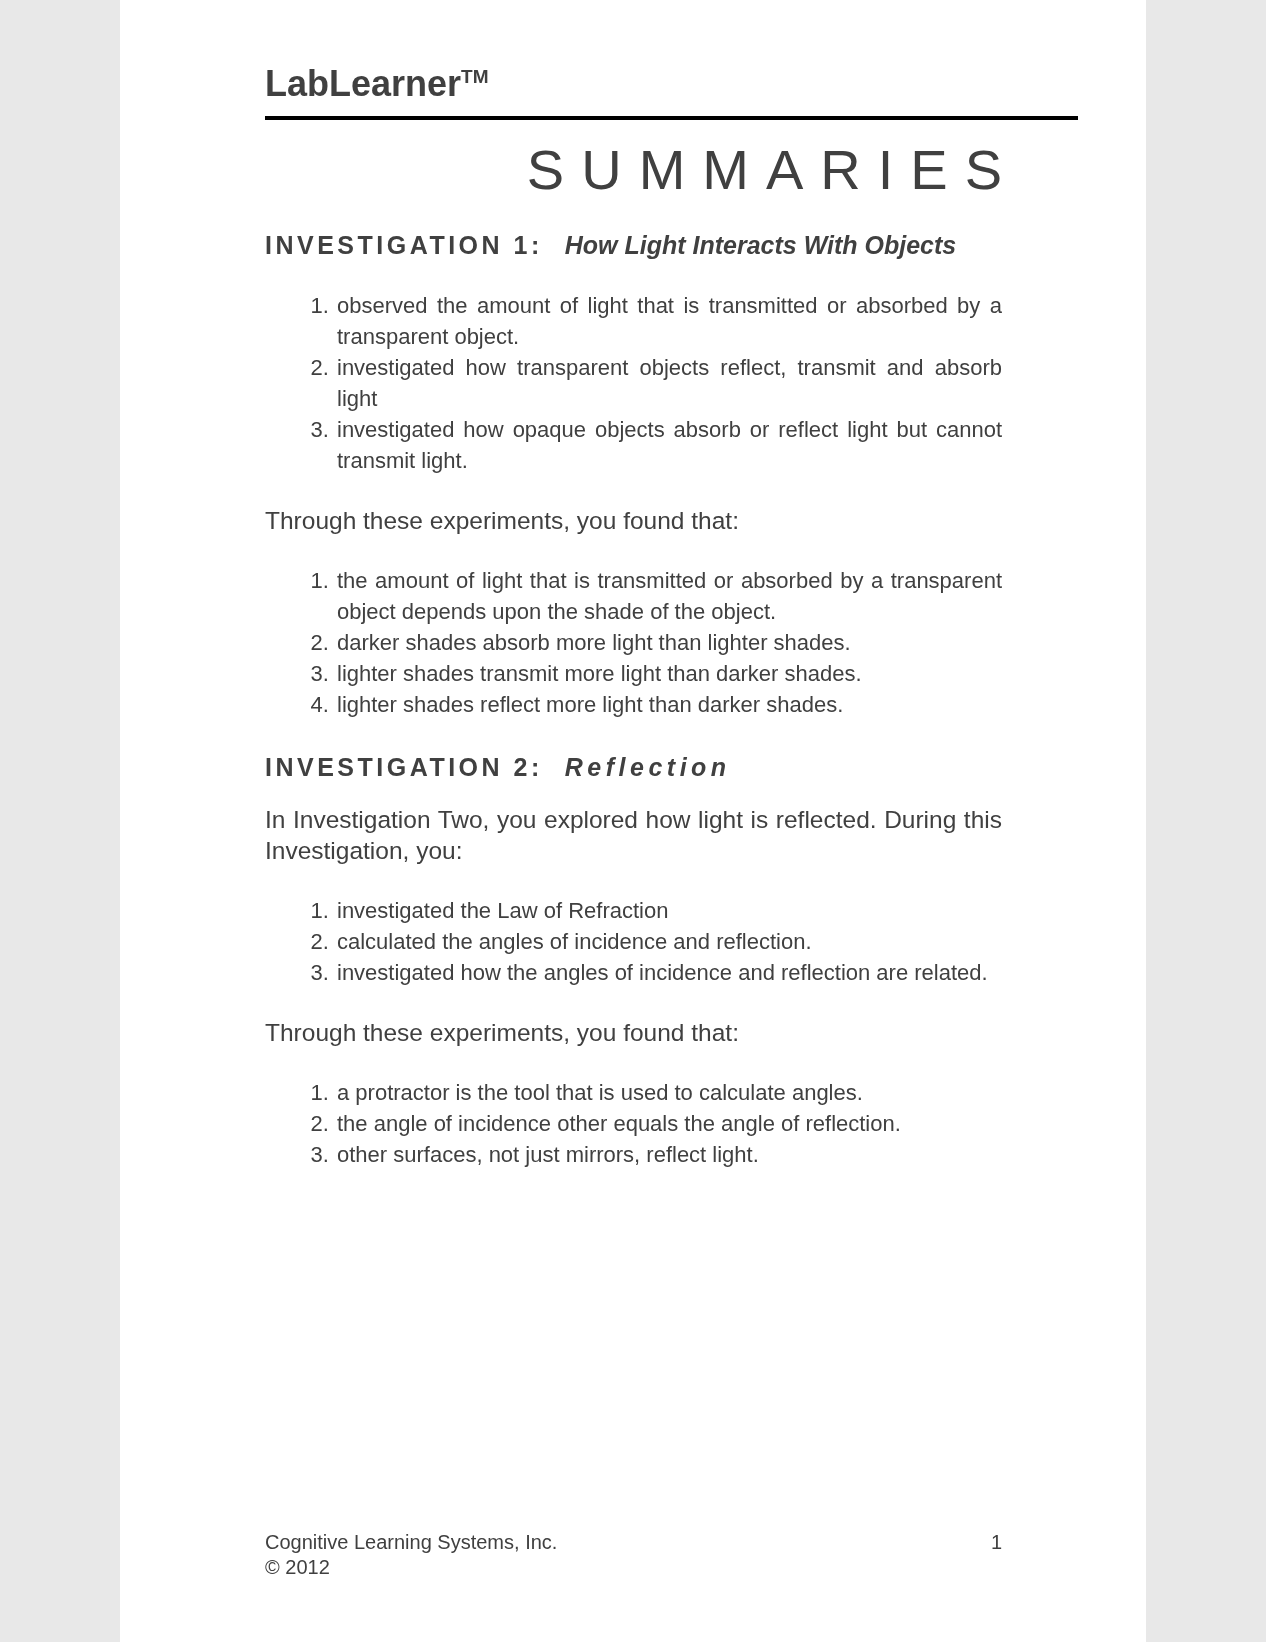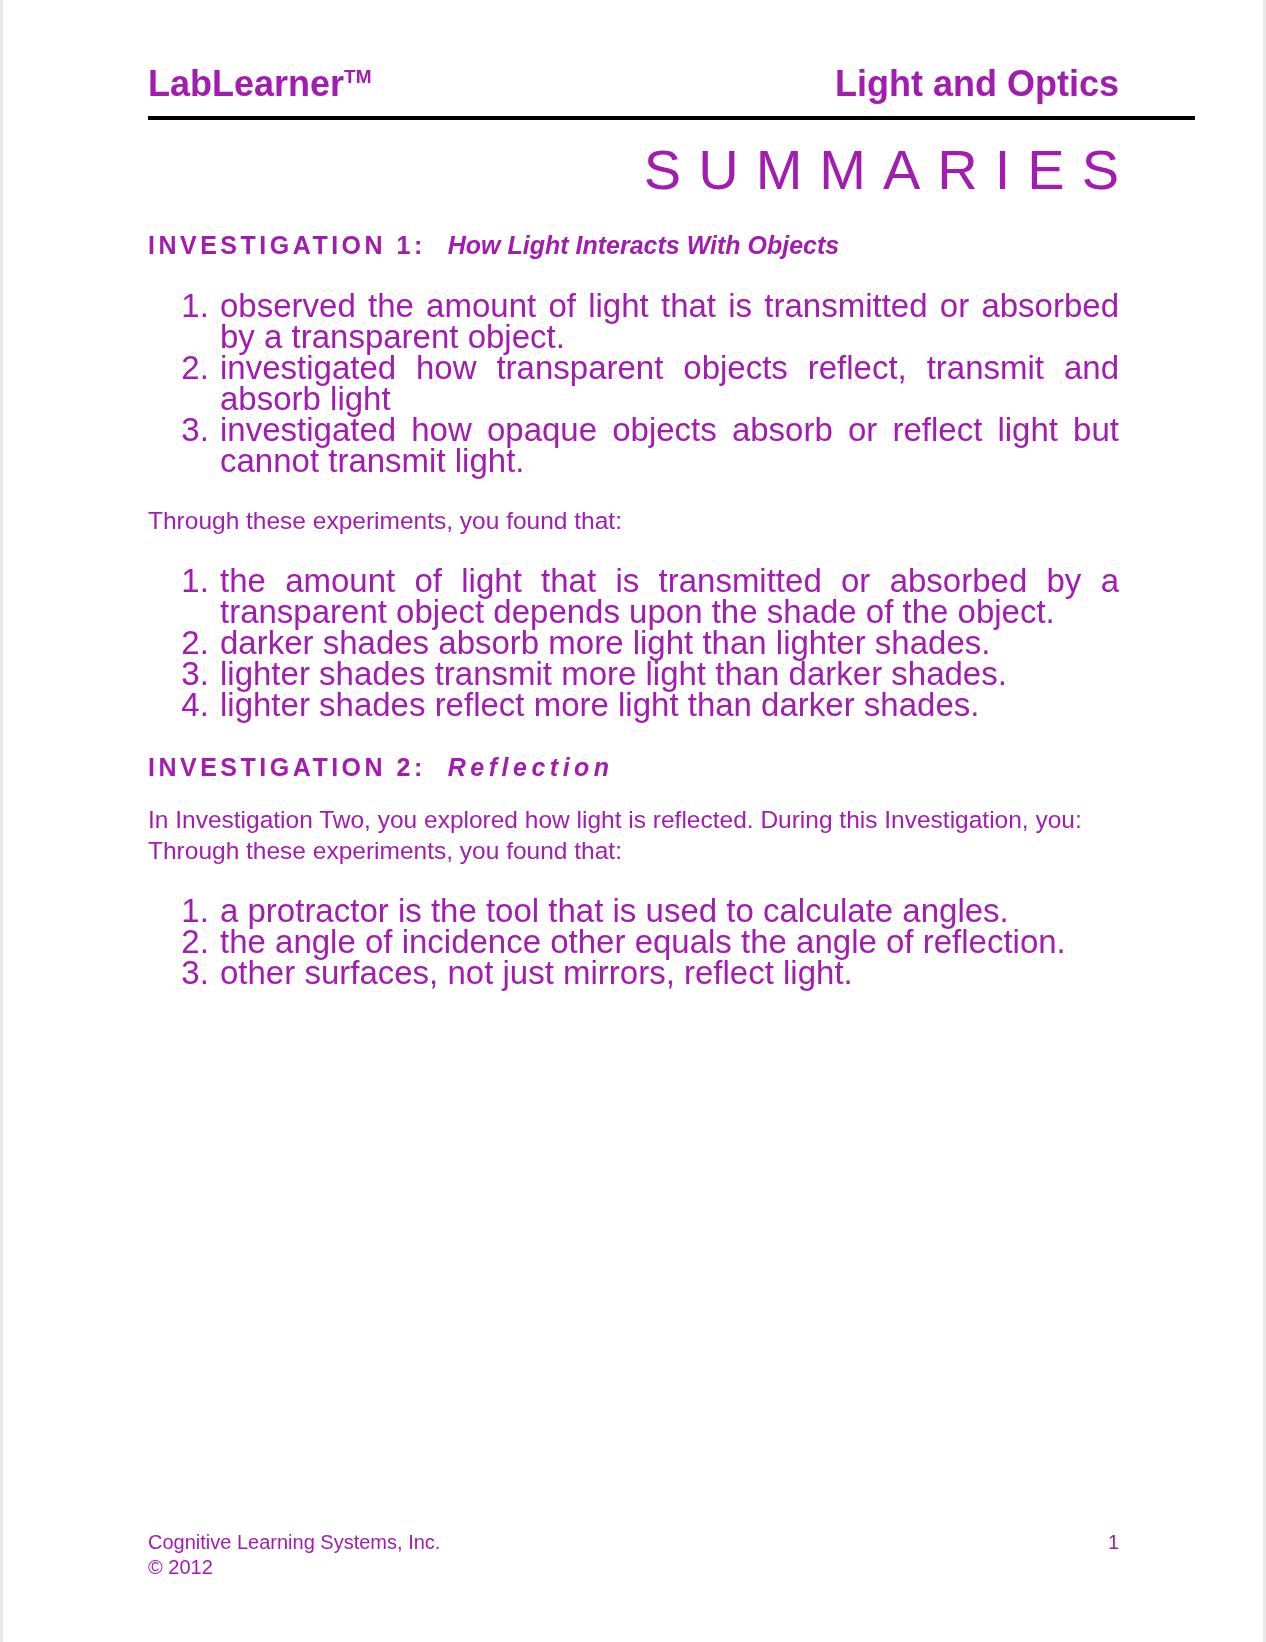--- a/index.html
+++ b/index.html
@@ -1,22 +1,22 @@
 <!DOCTYPE html>
 <html><head>
 <meta charset="utf-8">
 <style>
   html, body { margin: 0; padding: 0; background: #e8e8e8; }
   .page {
     position: relative;
-    width: 1260px;
+    width: 1026px;
     height: 1642px;
     margin: 0 auto;
     background: #ffffff;
-    color: #a21caf;
+    color: #404040;
     font-family: "Liberation Sans", "DejaVu Sans", sans-serif;
     box-sizing: border-box;
     padding: 64px 144px 0 145px;
     overflow: hidden;
   }
 
   
   .doc-header {
     display: flex;
     justify-content: space-between;
@@ -72,21 +72,21 @@
     margin: 0;
     font-size: 24.5px;
     line-height: 31px;
     text-align: justify;
     text-align-last: left;
   }
 
   ol.num-list {
     margin: 29px 0;
     padding-left: 70px;
-    font-size: 33px;
+    font-size: 22px;
     line-height: 31px;
   }
   ol.num-list li {
     text-align: justify;
     text-align-last: left;
     padding-left: 2px;
   }
 
   
   .doc-footer {
@@ -104,21 +104,20 @@
   .footer-left p { margin: 0; }
   .page-number { line-height: 25px; }
 </style>
 </head>
 <body>
 
 <div class="page">
 
   <div class="doc-header">
     <div class="brand"><span>LabLearner</span><sup>TM</sup></div>
-    <div class="subject">Light and Optics</div>
   </div>
 
   <div class="doc-title">SUMMARIES</div>
 
   <h2 class="section-heading">
     <span class="label">INVESTIGATION 1:</span><span class="title">How Light Interacts With Objects</span>
   </h2>
 
   <ol class="num-list">
     <li>observed the amount of light that is transmitted or absorbed by a transparent object.</li>
@@ -133,20 +132,25 @@
     <li>darker shades absorb more light than lighter shades.</li>
     <li>lighter shades transmit more light than darker shades.</li>
     <li>lighter shades reflect more light than darker shades.</li>
   </ol>
 
   <h2 class="section-heading spaced-title">
     <span class="label">INVESTIGATION 2:</span><span class="title">Reflection</span>
   </h2>
   <p class="para">In Investigation Two, you explored how light is reflected. During this Investigation, you:</p>
 
+  <ol class="num-list">
+    <li>investigated the Law of Refraction</li>
+    <li>calculated the angles of incidence and reflection.</li>
+    <li>investigated how the angles of incidence and reflection are related.</li>
+  </ol>
 
   <p class="para">Through these experiments, you found that:</p>
 
   <ol class="num-list">
     <li>a protractor is the tool that is used to calculate angles.</li>
     <li>the angle of incidence other equals the angle of reflection.</li>
     <li>other surfaces, not just mirrors, reflect light.</li>
   </ol>
 
   <div class="doc-footer">

